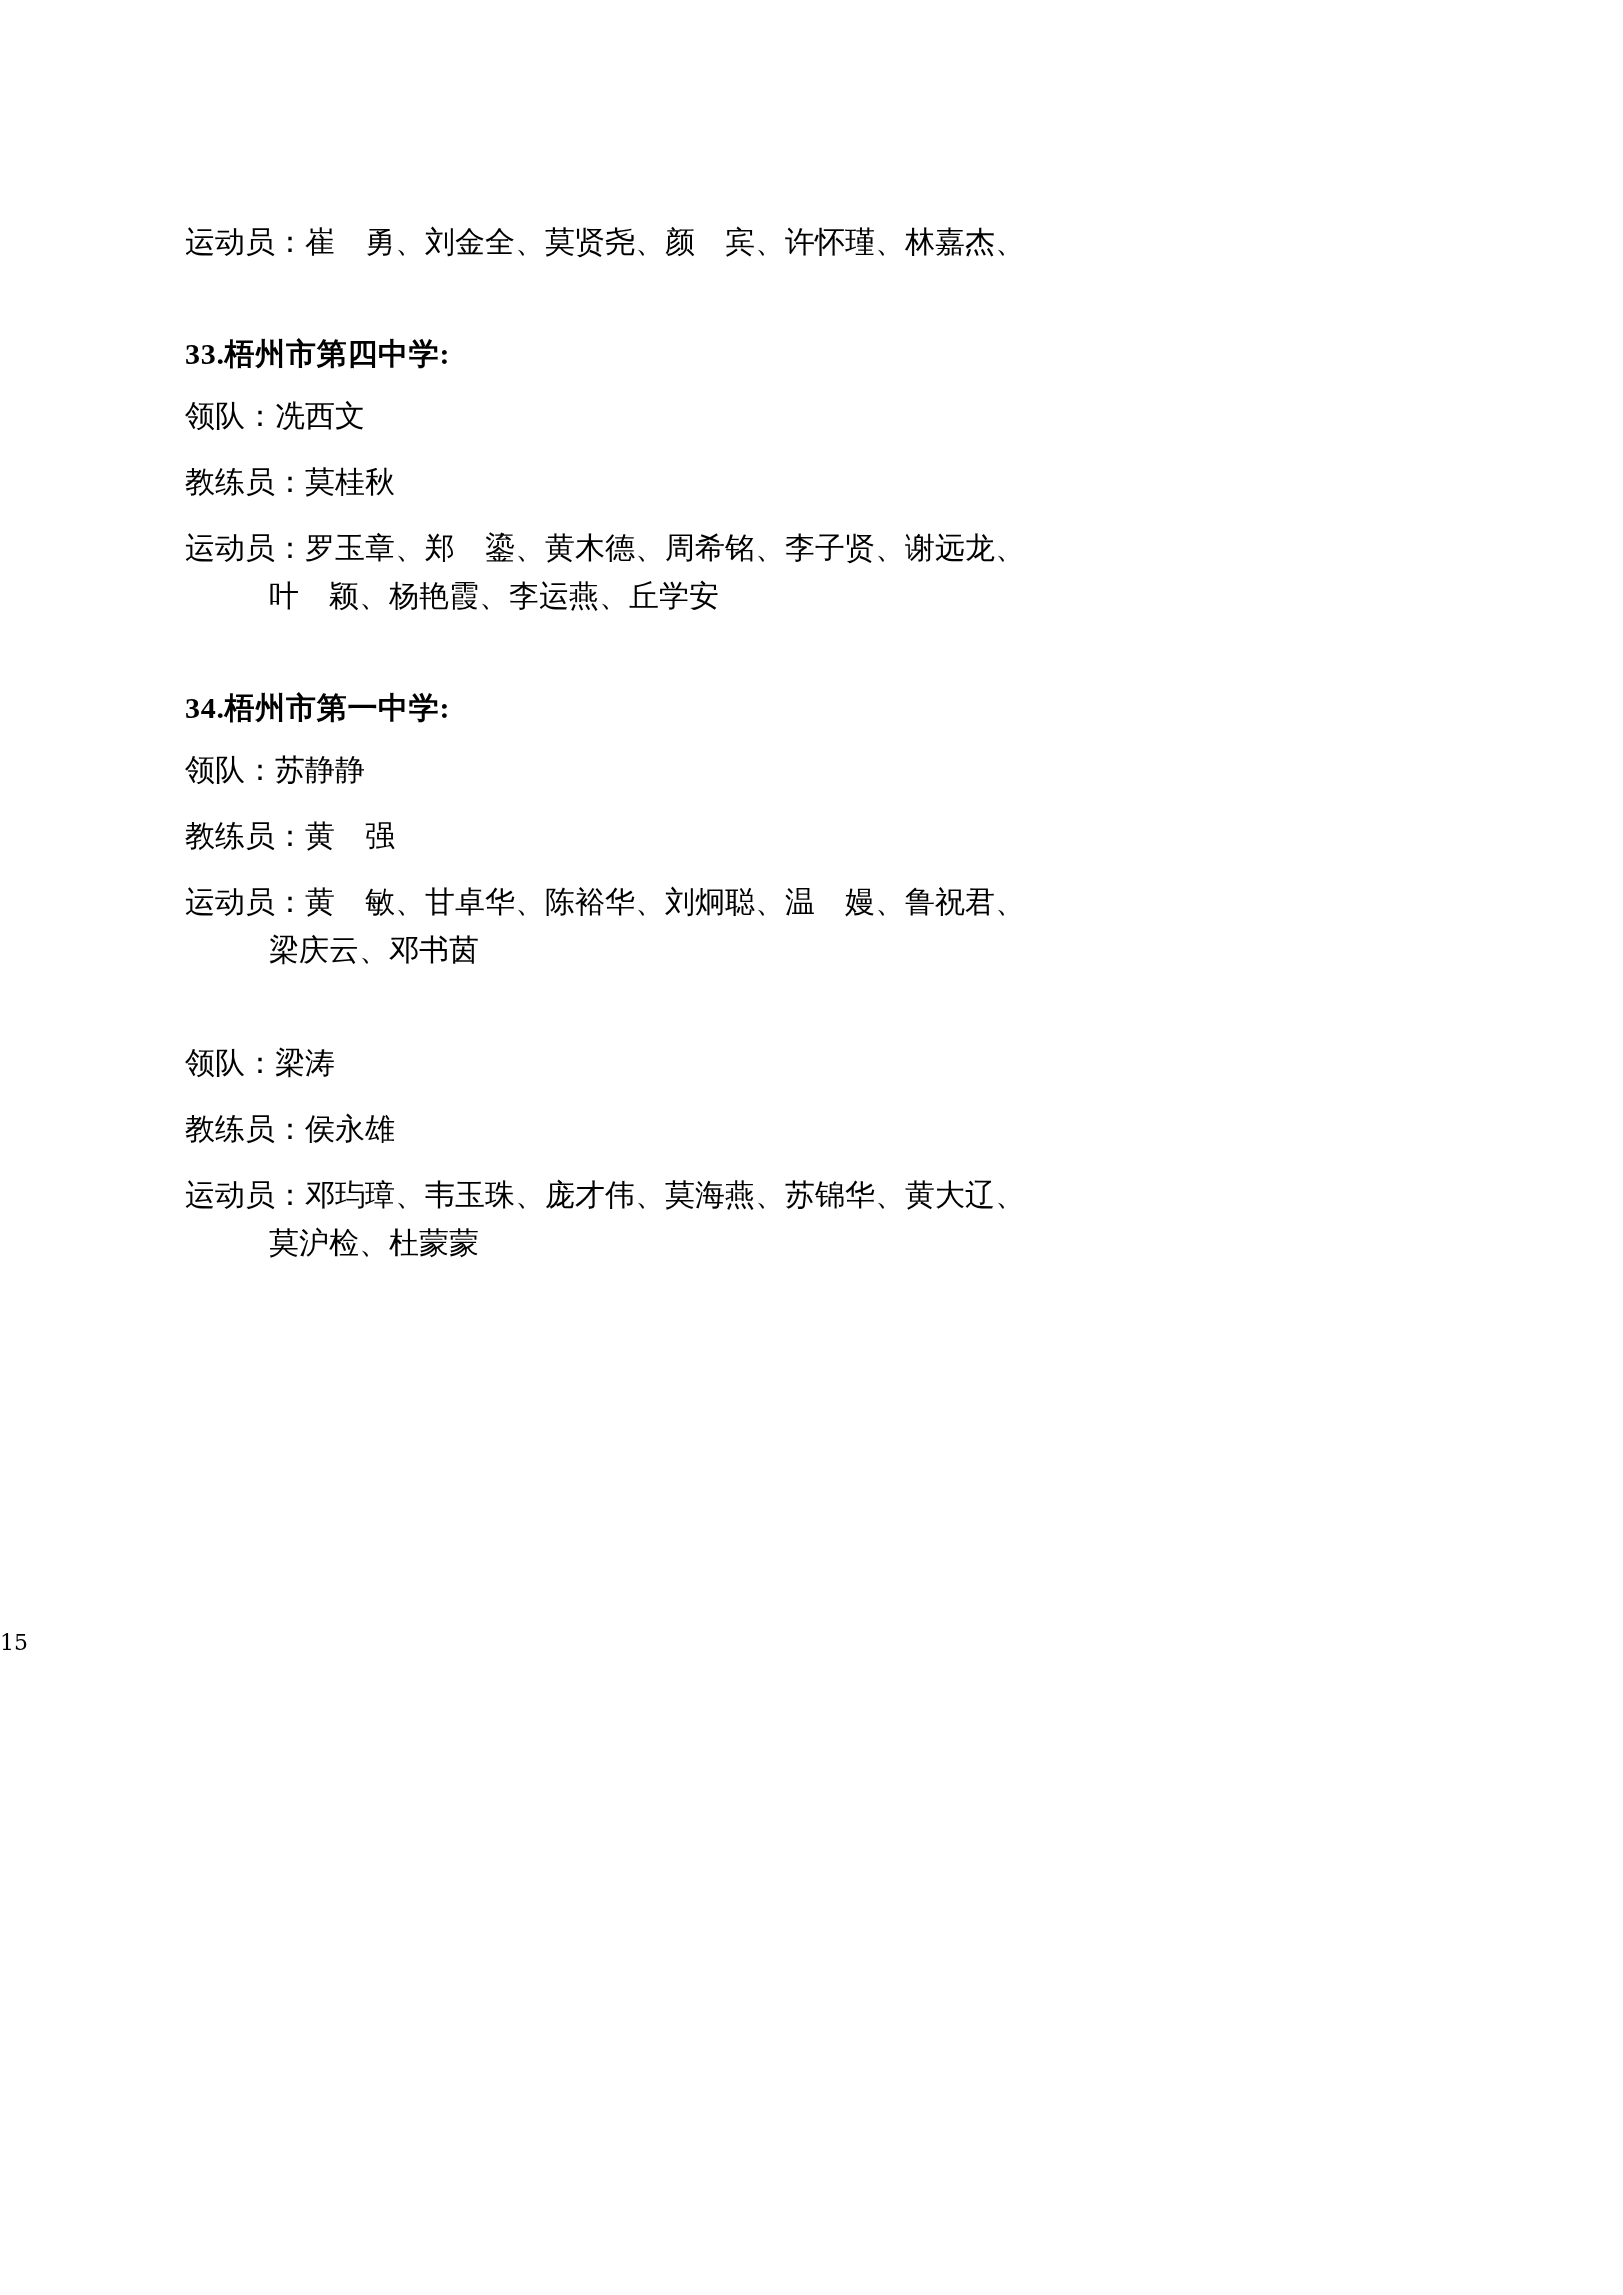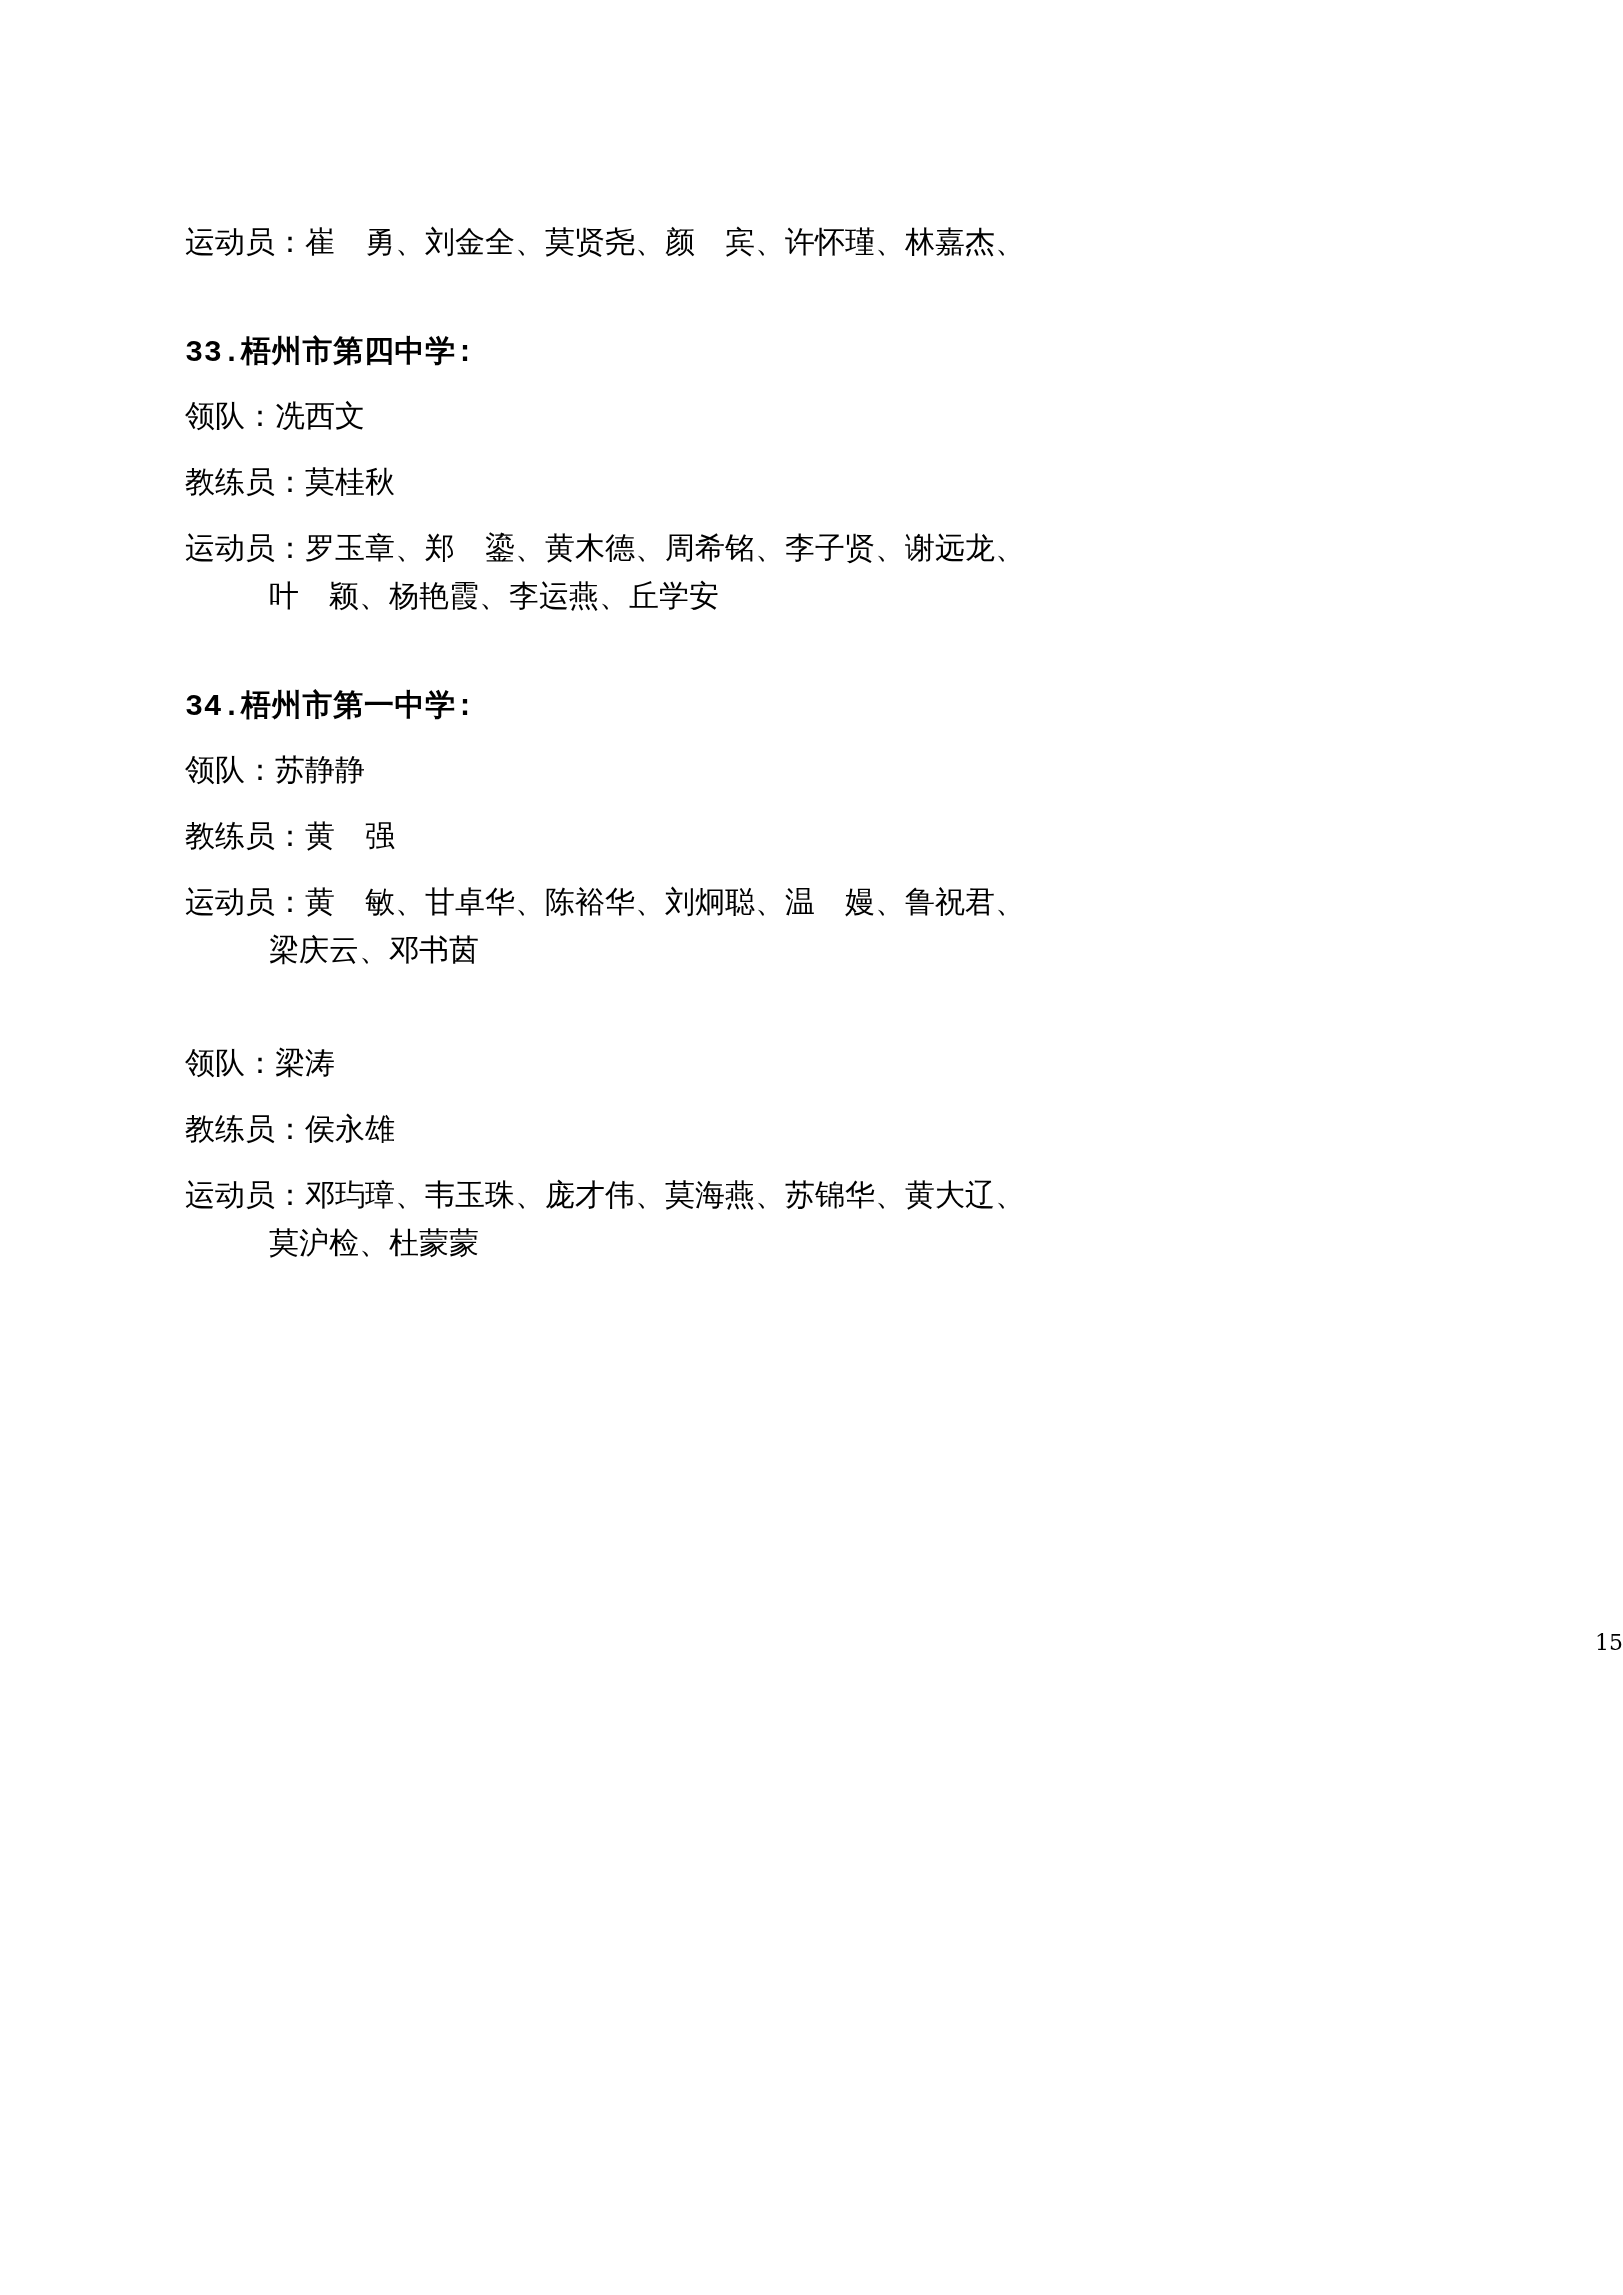--- a/index.html
+++ b/index.html
@@ -19,21 +19,21 @@
     position: relative;
     width: 1623px;
     height: 1741px;
     box-sizing: border-box;
     padding: 218px 218px 0 185px;
   }
   .entry {
     margin: 0 0 0 0;
   }
   .entry-heading {
-    font-family: Liberation Mono, monospace;
+    font-family: Liberation Serif, serif;
     font-weight: bold;
     font-size: 30px;
     letter-spacing: 0.7px;
     margin: 0 0 16px 0;
     line-height: 1.5;
   }
   .row {
     display: flex;
     align-items: flex-end;
     font-size: 30px;
@@ -56,21 +56,21 @@
   .athletes .line2 {
     display: block;
     padding-left: 84px;
   }
   .gap-block { height: 64px; }
   .page-number {
     position: absolute;
     left: 0;
     right: 0;
     bottom: 86px;
-    text-align: right;
+    text-align: left;
     font-size: 22px;
     font-family: "DejaVu Serif", "Liberation Serif", serif;
   }
 </style>
 </head>
 <body>
 
 <div class="page">
 
   <div class="entry">

